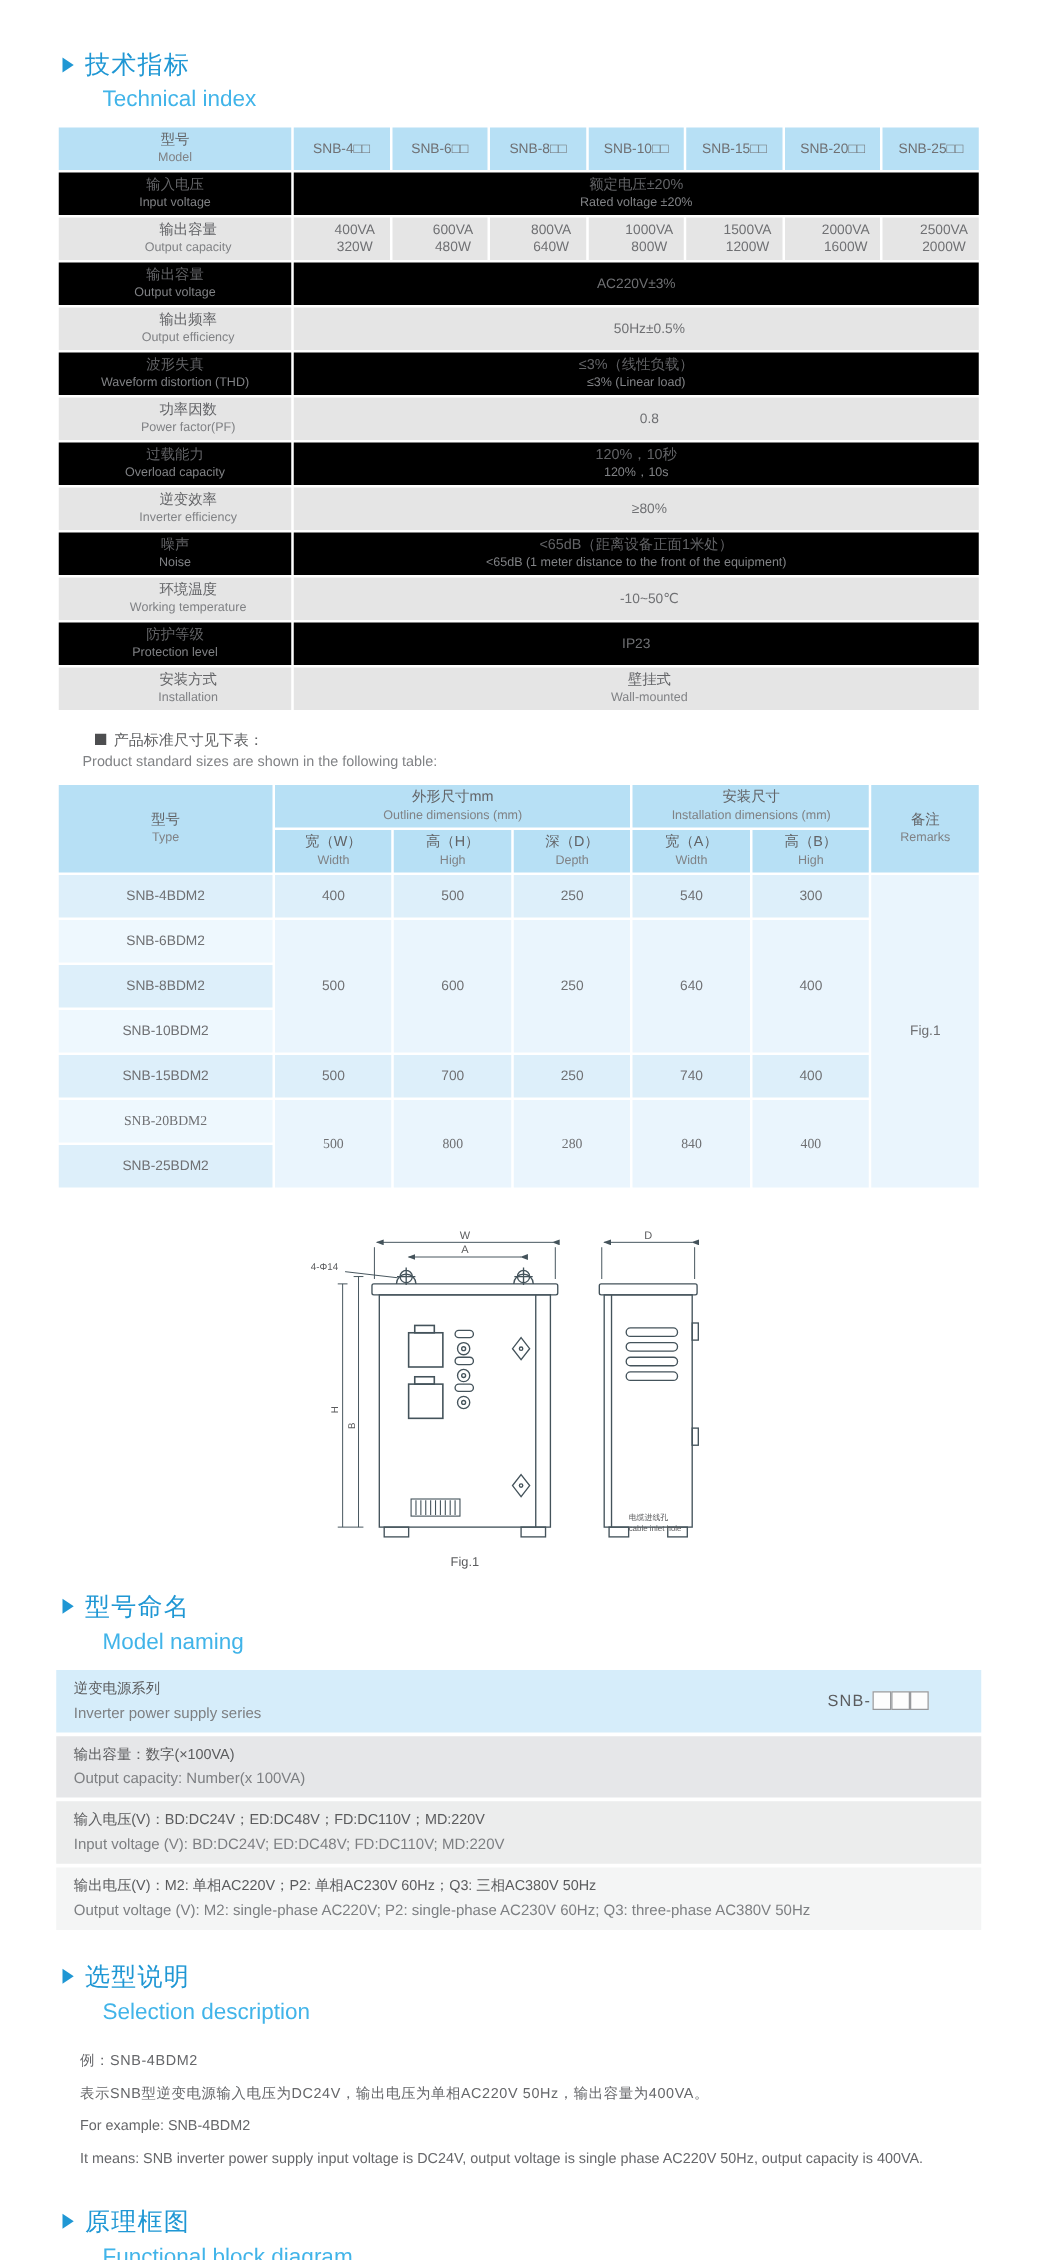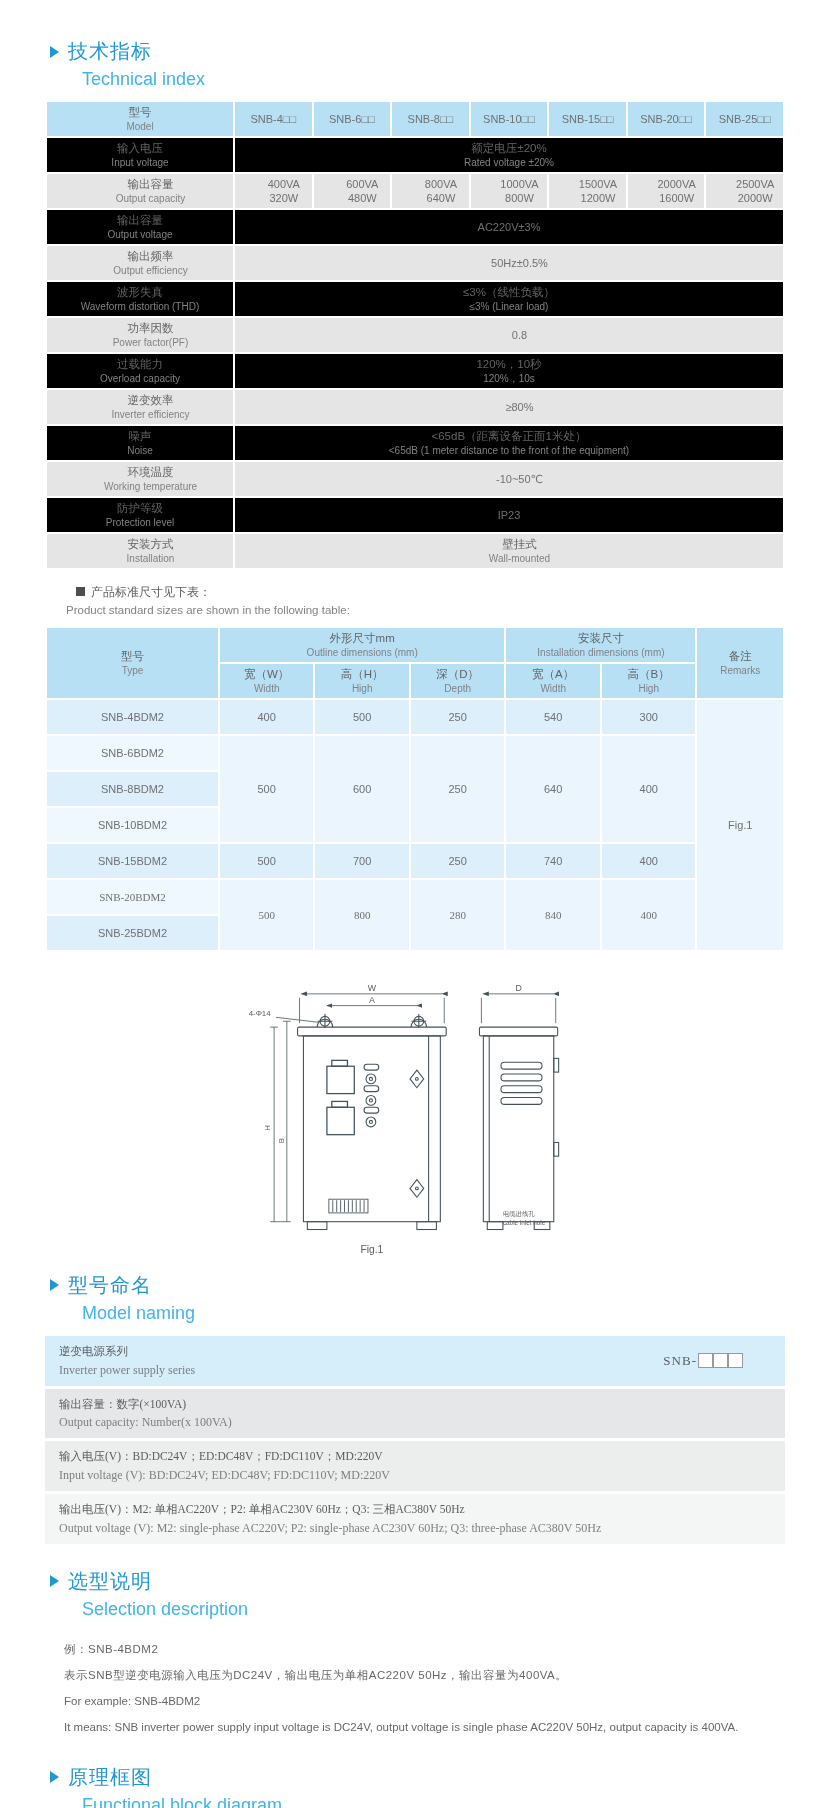--- a/index.html
+++ b/index.html
@@ -403,21 +403,21 @@
   </div>
 
   <div class="sec" style="margin-top:10px;">
     <div class="sec-title">
       <span class="tri"></span>
       <span>型号命名</span>
     </div>
     <div class="sec-sub">Model naming</div>
   </div>
 
-  <div style="margin-top:12px;font-family:Liberation Serif, serif;">
+  <div style="margin-top:12px;">
     <div class="nrow n1">
       <div class="lines">
         <div class="nzh">逆变电源系列</div>
         <div class="nen">Inverter power supply series</div>
       </div>
       <div class="code-area">
         <span class="code-txt">SNB</span>
         <span class="dashbox">
           <span class="dash">-</span>
           <span class="box"></span>

